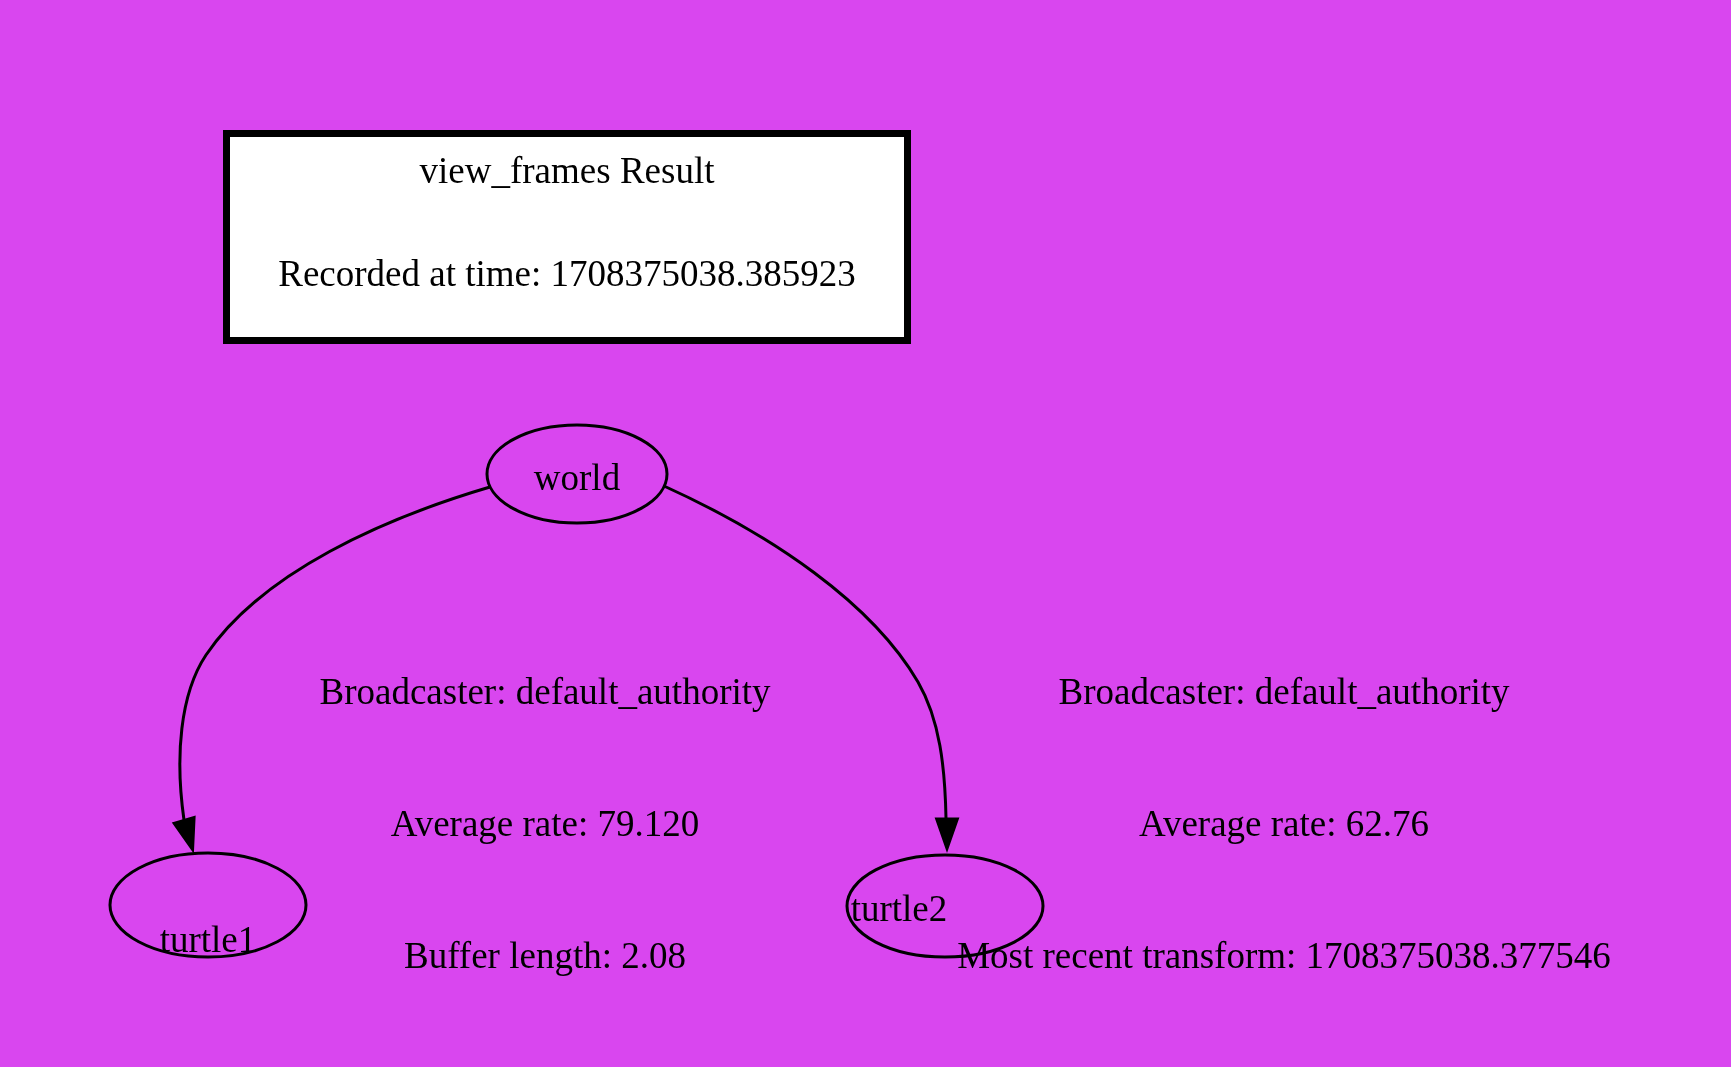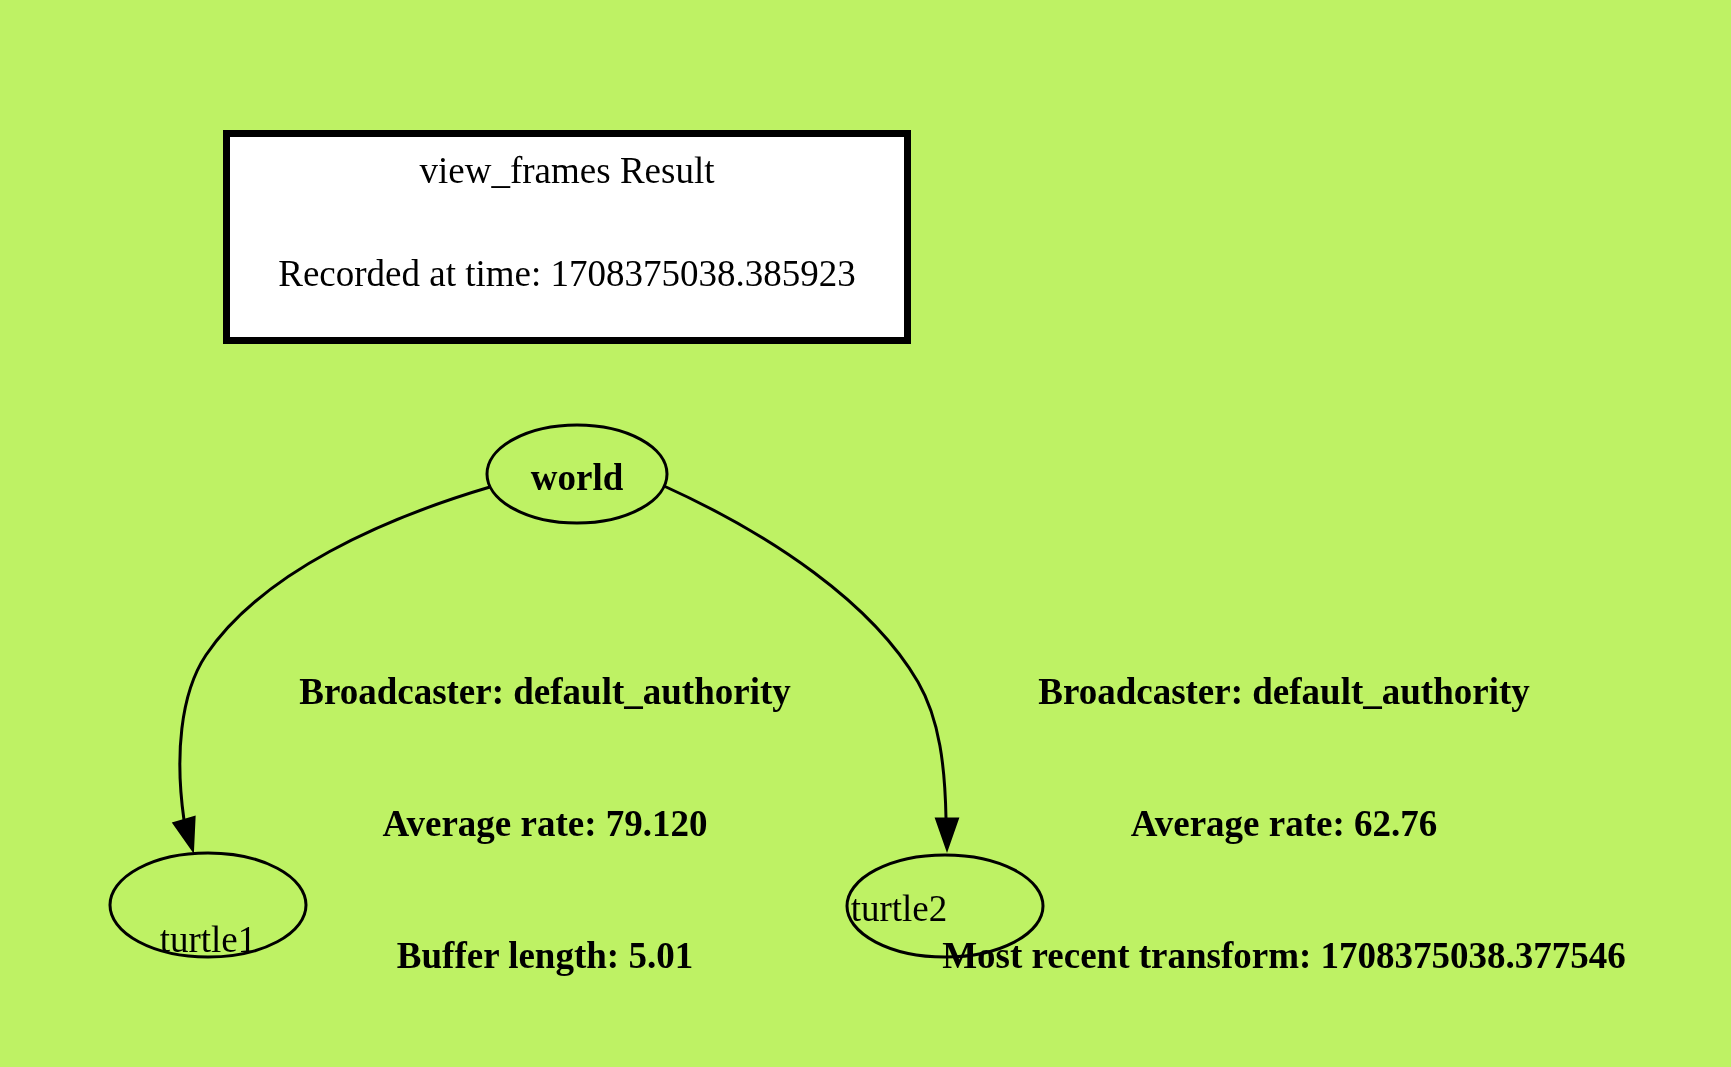--- a/index.html
+++ b/index.html
@@ -1,21 +1,21 @@
 <!DOCTYPE html>
 <html><head>
 <meta charset="utf-8">
 <style>
   * { margin: 0; padding: 0; box-sizing: border-box; }
   html, body { background: #ffffff; }
   .canvas {
     position: relative;
     width: 1731px;
     height: 1067px;
-    background: #bef264;
+    background: #d946ef;
     overflow: hidden;
     font-family: "Liberation Serif", "DejaVu Serif", serif;
     color: #000000;
   }
   .graph-svg {
     position: absolute;
     left: 0; top: 0;
     width: 1731px; height: 1067px;
   }
   .legend-box {
@@ -36,35 +36,35 @@
   .legend-title    { top: 12px; }
   .legend-recorded { top: 115px; }
   .node-label {
     position: absolute;
     width: 220px; height: 44px;
     text-align: center;
     font-size: 37px;
     line-height: 44px;
     white-space: pre;
   }
-  .node-label.world   { left: 467px; top: 456px; font-weight: bold; }
+  .node-label.world   { left: 467px; top: 456px; }
   .node-label.turtle1 { left:  98px; top: 886px; margin-top: 32px; }
   .node-label.turtle2 { left: 789px; top: 887px; }
   .edge-label {
     position: absolute;
     top: 582px;
     width: 700px;
     text-align: center;
     font-size: 37px;
     line-height: 44px;
     white-space: pre;
   }
   .edge-label.left  { left: 195px; }
   .edge-label.right { left: 934px; }
-  .edge-label div { width: 100%; font-weight: bold; }
+  .edge-label div { width: 100%; }
 </style>
 </head>
 <body>
 
 <div class="canvas">
 
   <svg class="graph-svg" viewBox="0 0 1731 1067" xmlns="http://www.w3.org/2000/svg">
 
     <path d="M490,487 C385,518 262,572 206,655 C180,694 175,757 184,820" fill="none" stroke="#000000" stroke-width="3"></path>
     <polygon points="193,851 173.4,823.1 194.6,816.9" fill="#000000" stroke="#000000" stroke-width="2"></polygon>
@@ -82,21 +82,21 @@
     <div class="legend-line legend-recorded">Recorded at time: 1708375038.385923</div>
   </div>
 
   <div class="node-label world">world</div>
   <div class="node-label turtle1">turtle1</div>
   <div class="node-label turtle2">turtle2</div>
 
   <div class="edge-label left">
     <div>Broadcaster: default_authority</div>
     <div>Average rate: 79.120</div>
-    <div>Buffer length: 5.01</div>
+    <div>Buffer length: 2.08</div>
     <div>Most recent transform: 1708375038.363253</div>
     
   </div>
 
   <div class="edge-label right">
     <div>Broadcaster: default_authority</div>
     <div>Average rate: 62.76</div>
     <div>Most recent transform: 1708375038.377546</div>
     
   </div>

